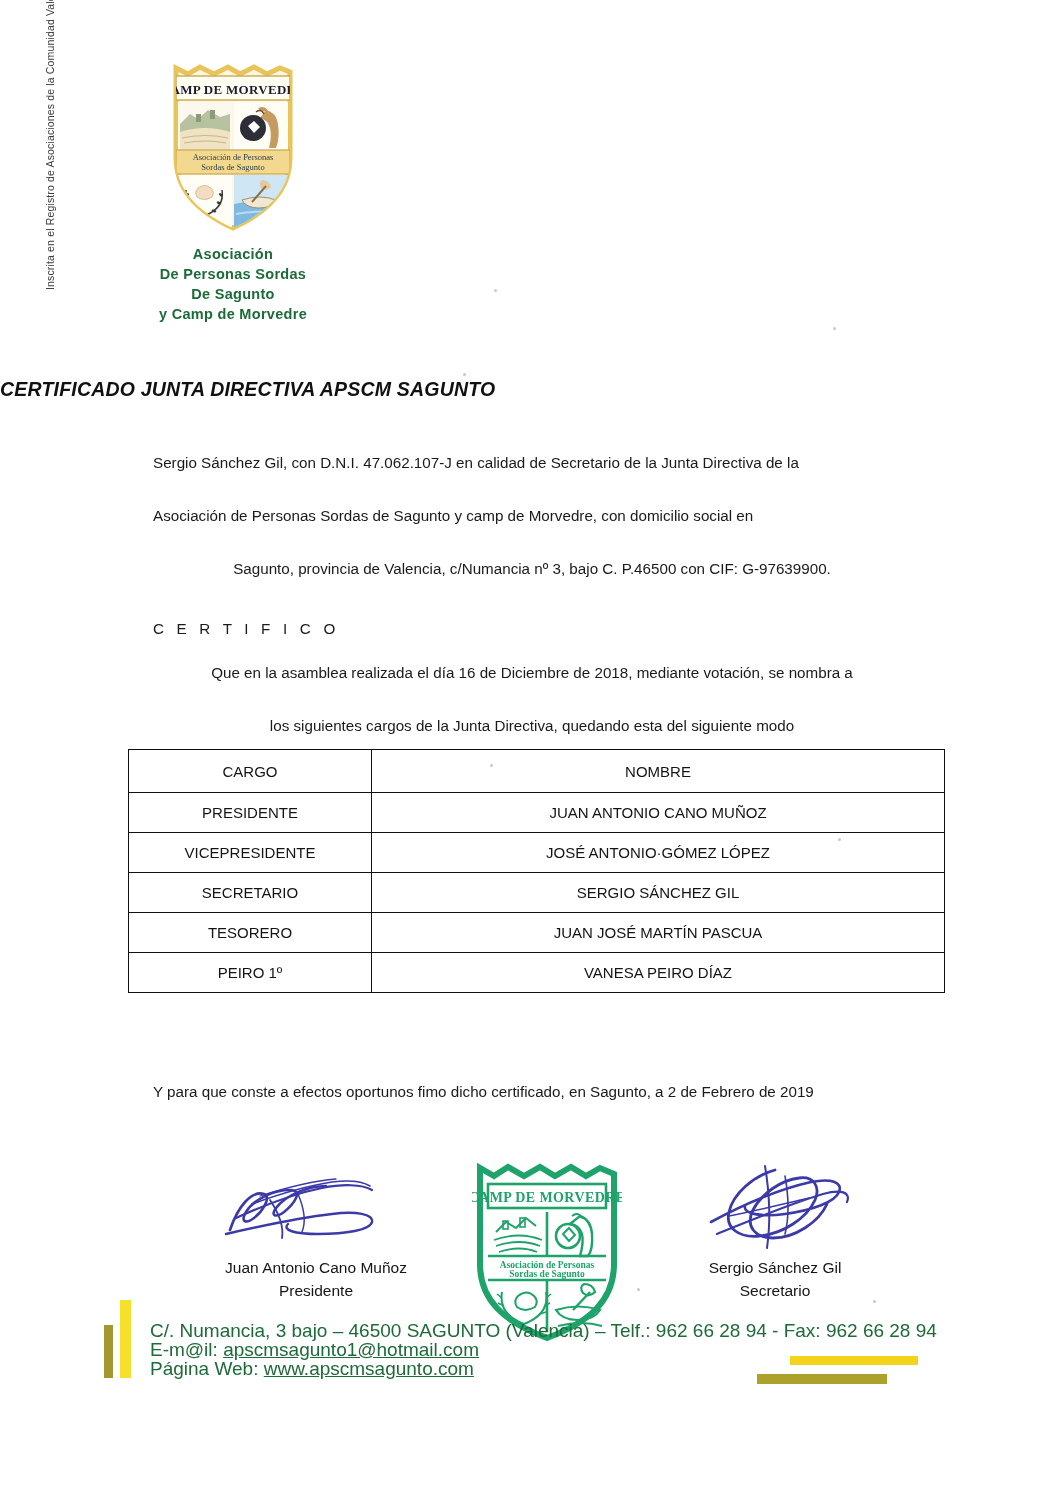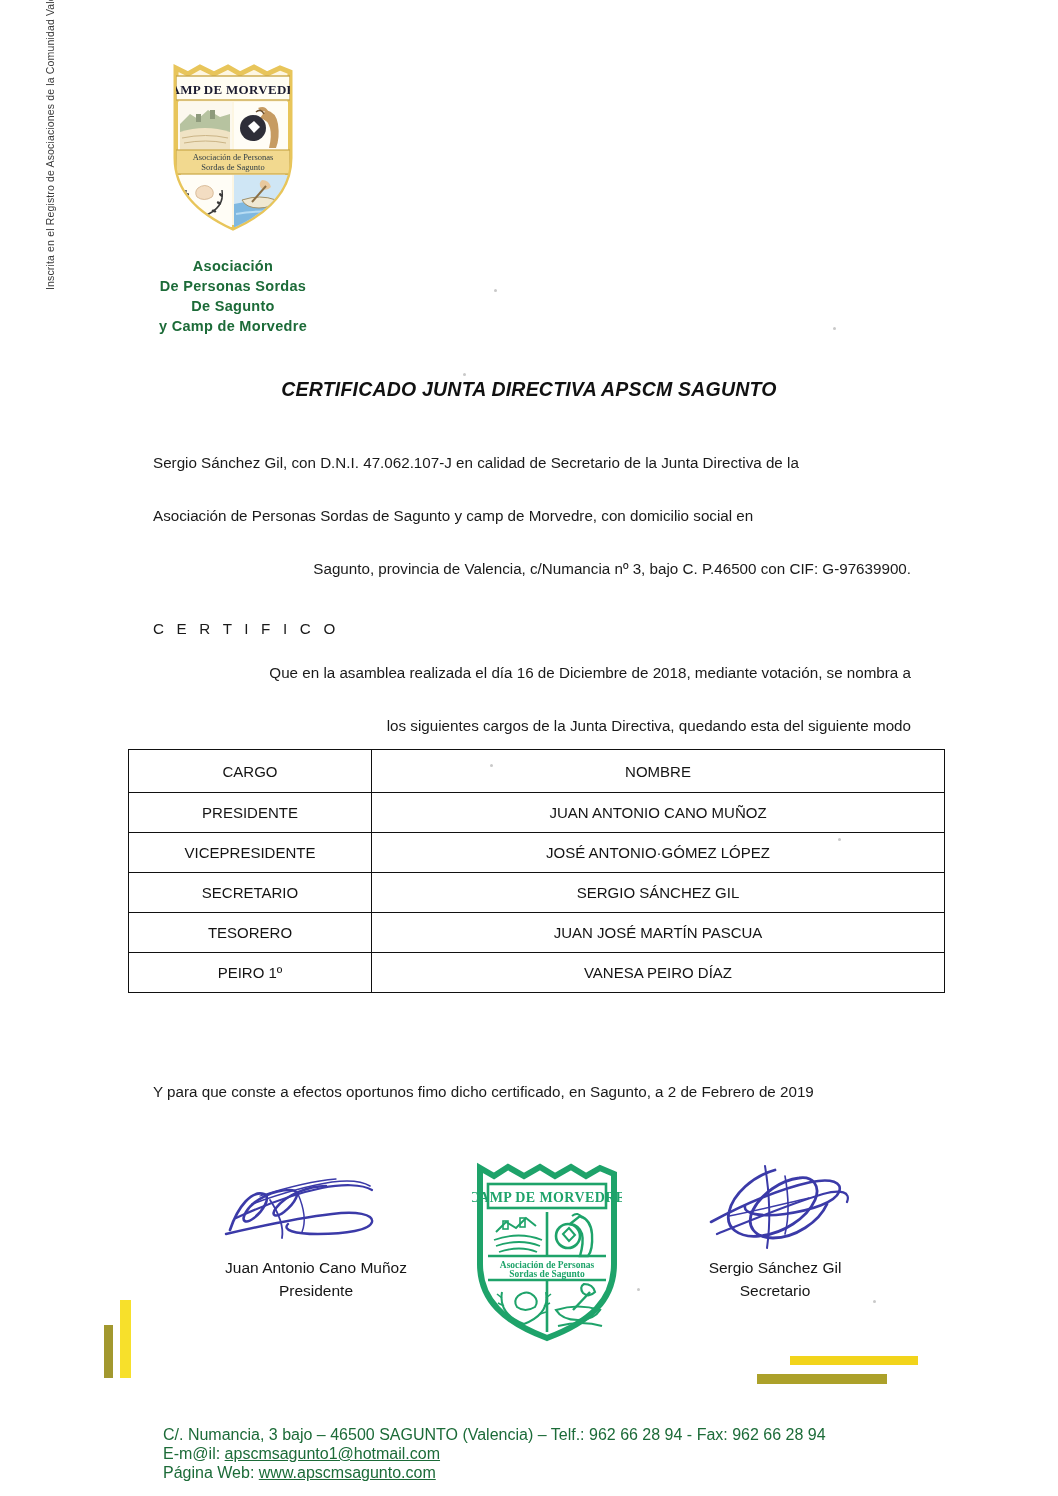--- a/index.html
+++ b/index.html
@@ -47,36 +47,35 @@
     width: 230px;
     text-align: center;
   }
   .shield {
     width: 126px;
     height: 170px;
     margin: 0 auto;
     display: block;
   }
   .org-name {
-    margin-top: 24px;
+    margin-top: 12px;
     color: #1c6b38;
     font-weight: bold;
     font-size: 14.5px;
     line-height: 20px;
     letter-spacing: 0.3px;
   }
   .org-name div { white-space: nowrap; }
 
   
   .doc-title {
     position: absolute;
     left: 0;
     top: 378px;
     width: 1058px;
-    text-align: center;
     font-style: italic;
     font-weight: bold;
     font-size: 19.5px;
     letter-spacing: 0.2px;
     color: #111;
   }
 
   
   .body-block {
     position: absolute;
@@ -84,21 +83,21 @@
     top: 440px;
     width: 758px;
   }
   p.para {
     margin: 0 0 7px 0;
     font-size: 15.2px;
     line-height: 46px;
     text-align: justify;
     color: #1a1a1a;
   }
-  p.para.lastline { text-align: right; }
+  p.para.lastline { text-align: center; }
   .certifico {
     margin: 22px 0 6px 0;
     font-size: 15.2px;
     letter-spacing: 4.2px;
     line-height: 30px;
     color: #1a1a1a;
   }
 
   
   .junta-table {
@@ -163,25 +162,24 @@
     left: 472px;
     top: 0px;
     width: 150px;
     height: 182px;
   }
 
   
   .footer {
     position: absolute;
     left: 150px;
-    top: 1425px;
-    font-size: 16px;
+    top: 1321px;
+    font-size: 19px;
     line-height: 19px;
     color: #1c6b38;
-    margin-left: 13px;
   }
   .footer a, .footer .lnk {
     color: #1c6b38;
     text-decoration: underline;
   }
 
   
   .bar {
     position: absolute;
   }

